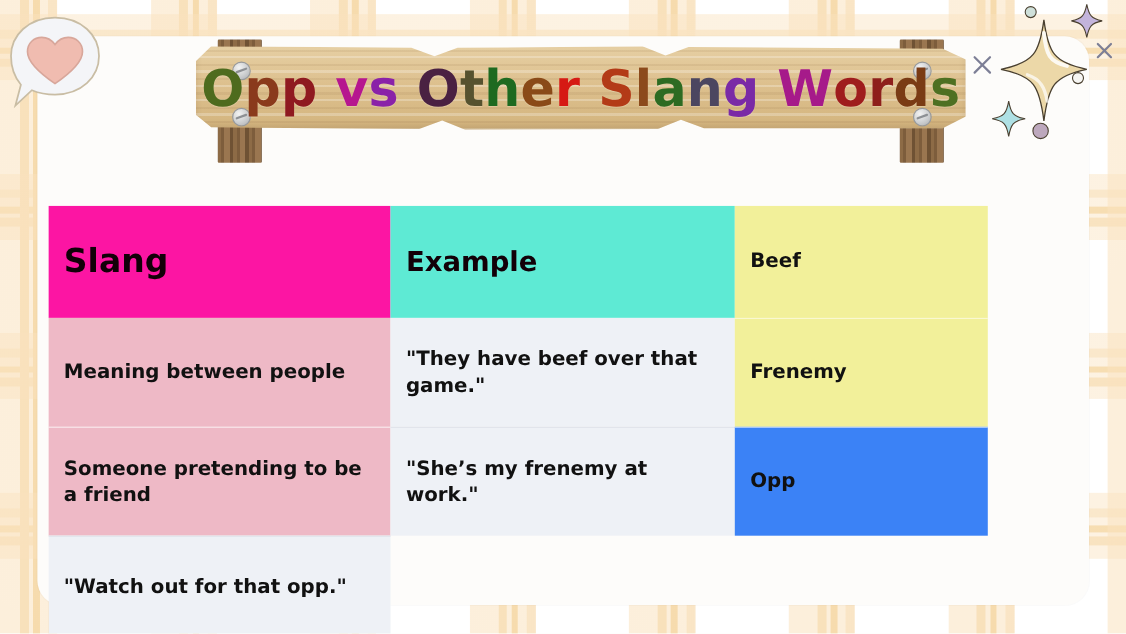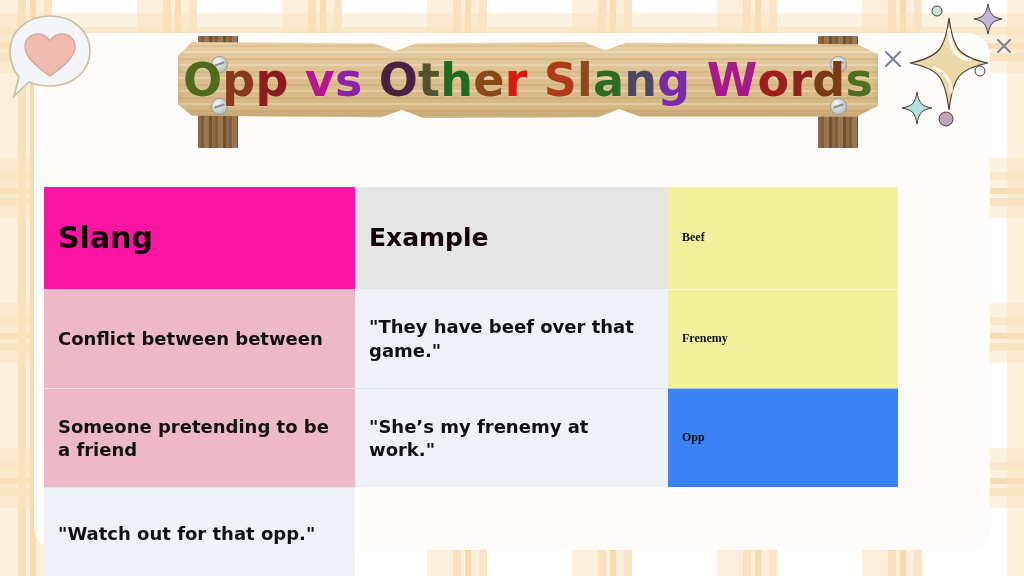--- a/index.html
+++ b/index.html
@@ -122,21 +122,21 @@
     padding:0 14px;
     font-family:"DejaVu Sans", sans-serif;
     font-weight:700;
     color:#111111;
     box-sizing:border-box;
     line-height:1.28;
   }
   .hdr{background:#fc15a3;color:#120008;}
   .hdr.c1{font-size:30px;padding-left:14px;}
   .hdr.c2,.hdr.c3{font-size:25px;}
-  .b1{background:#f2f09a;font-size:12px;font-family:Liberation Serif, serif;}
+  .b1{background:#f2f09a;font-size:18px;}
   .b2{background:#eeb9c6;font-size:18px;}
   .b3{background:#eef1f6;font-size:18px;}
   .b1,.b2{border-top:1px solid rgba(255,255,255,.55);}
   .b3{border-top:1px solid #dfe3ea;}
   .row1.b1,.row1.b2,.row1.b3{border-top:none;}
 </style>
 </head>
 <body>
 
 <div id="plaid"></div>
@@ -176,24 +176,24 @@
   <div class="plank"></div>
   <div class="screw" id="sc1"></div>
   <div class="screw" id="sc2"></div>
   <div class="screw" id="sc3"></div>
   <div class="screw" id="sc4"></div>
   <div id="title"><span style="color: rgb(78, 107, 30);">O</span><span style="color: rgb(138, 58, 28);">p</span><span style="color: rgb(143, 26, 32);">p</span><span style="color: rgb(0, 0, 0);"> </span><span style="color: rgb(182, 23, 143);">v</span><span style="color: rgb(138, 34, 168);">s</span><span style="color: rgb(0, 0, 0);"> </span><span style="color: rgb(74, 33, 66);">O</span><span style="color: rgb(86, 82, 47);">t</span><span style="color: rgb(30, 106, 32);">h</span><span style="color: rgb(138, 74, 24);">e</span><span style="color: rgb(214, 26, 20);">r</span><span style="color: rgb(0, 0, 0);"> </span><span style="color: rgb(179, 58, 23);">S</span><span style="color: rgb(140, 74, 28);">l</span><span style="color: rgb(45, 107, 34);">a</span><span style="color: rgb(76, 70, 96);">n</span><span style="color: rgb(122, 42, 166);">g</span><span style="color: rgb(0, 0, 0);"> </span><span style="color: rgb(166, 26, 138);">W</span><span style="color: rgb(159, 29, 29);">o</span><span style="color: rgb(142, 31, 27);">r</span><span style="color: rgb(122, 59, 20);">d</span><span style="color: rgb(78, 112, 34);">s</span></div>
 </div>
 
 <div id="table">
   <div class="cell hdr c1" style="background: rgb(252, 21, 163);">Slang</div>
-  <div class="cell hdr c3" style="background: #e5e5e5;">Example</div>
+  <div class="cell hdr c3" style="background: #5eead4;">Example</div>
 
   <div class="cell b1 row1" style="background: rgb(242, 240, 154);">Beef</div>
-  <div class="cell b2 row1" style="background: rgb(238, 185, 198);">Conflict between between</div>
+  <div class="cell b2 row1" style="background: rgb(238, 185, 198);">Meaning between people</div>
   <div class="cell b3 row1" style="background: rgb(238, 241, 246);">"They have beef over that game."</div>
 
   <div class="cell b1 row2" style="background: rgb(242, 240, 154);">Frenemy</div>
   <div class="cell b2 row2" style="background: rgb(238, 185, 198);">Someone pretending to be a friend</div>
   <div class="cell b3 row2" style="background: rgb(238, 241, 246);">"She’s my frenemy at work."</div>
 
   <div class="cell b1 row3" style="background: #3b82f6;">Opp</div>
   <div class="cell b3 row3" style="background: rgb(238, 241, 246);">"Watch out for that opp."</div>
 </div>
 

